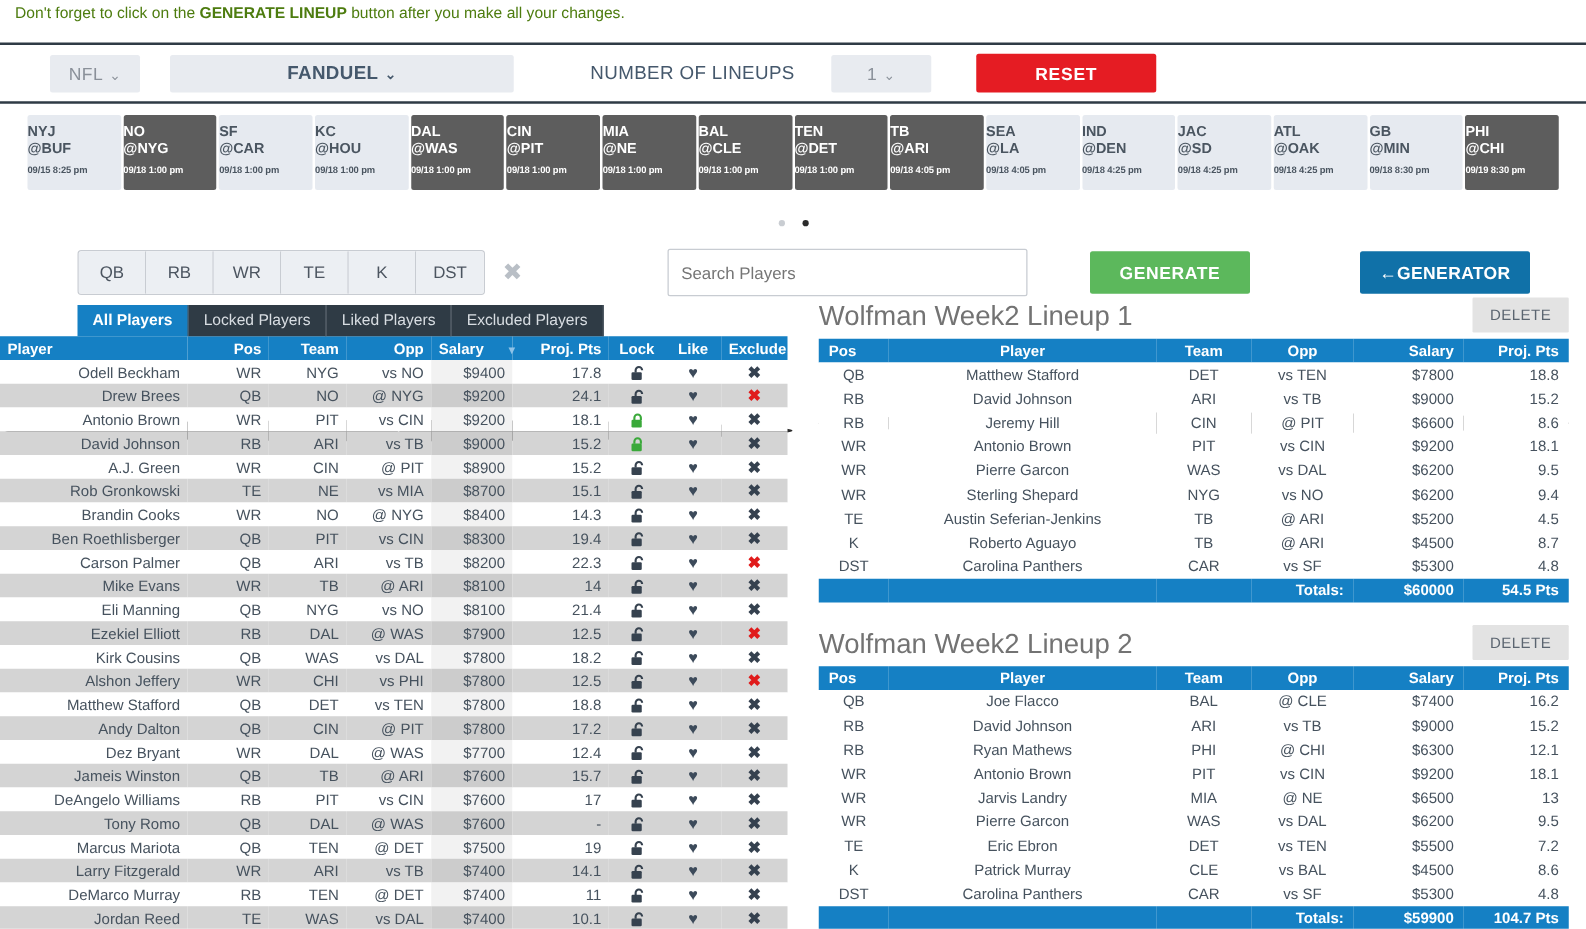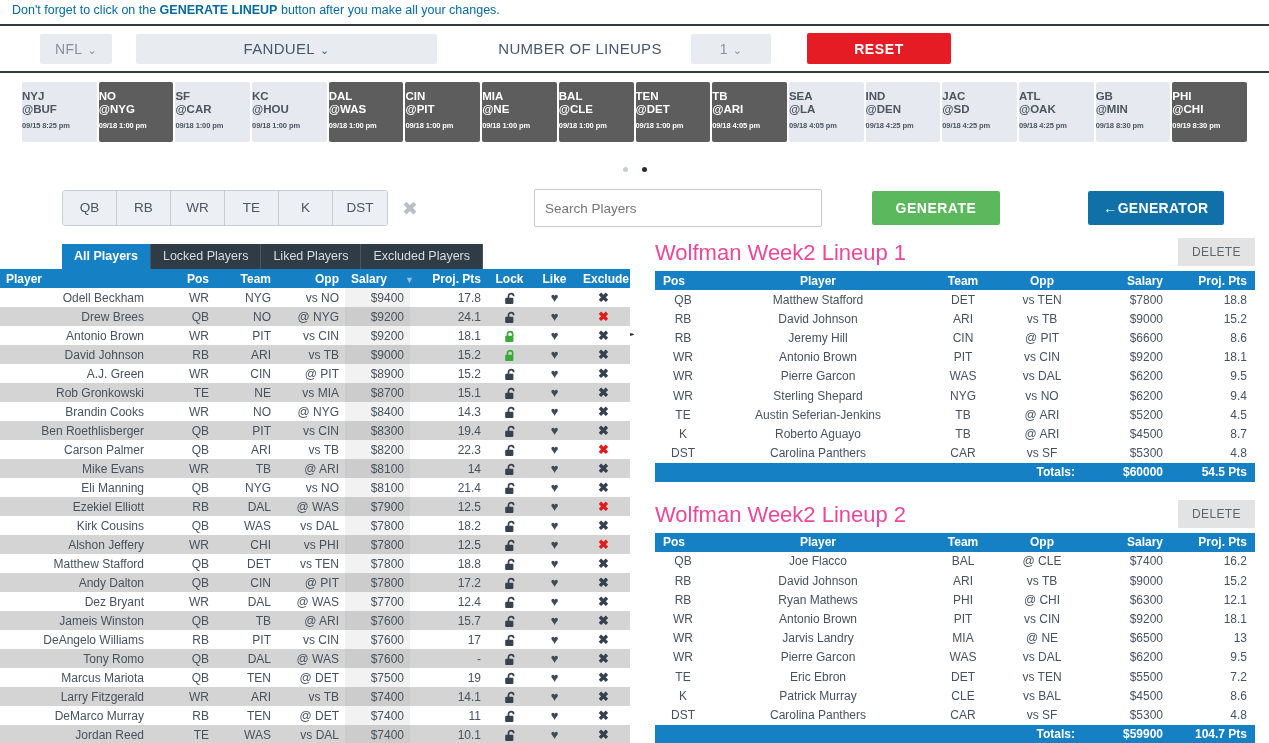--- a/index.html
+++ b/index.html
@@ -7,24 +7,24 @@
     margin: 0; padding: 0;
     width: 1269px; height: 743px;
     background: #ffffff;
     font-family: "Liberation Sans", sans-serif;
     overflow: hidden;
   }
   body { position: relative; }
 
   
   .notice {
-    height: 26px;
+    height: 36px;
     line-height: 21px;
     font-size: 12.5px;
-    color: #0369a1;
+    color: #4d7c0f;
     padding-left: 12px;
     border-bottom: 2px solid #2f3b45;
     white-space: nowrap;
   }
   .notice b { font-weight: bold; }
 
   
   .toolbar {
     height: 47px;
     display: flex;
@@ -37,21 +37,21 @@
     color: #8a9099;
     font-size: 14px;
     height: 30px;
     line-height: 30px;
     text-align: center;
     border-radius: 2px;
     letter-spacing: .3px;
   }
   .sel .caret { font-size: 11px; margin-left: 5px; }
   .sel-sport { width: 72px; margin-left: 30px; }
-  .sel-site  { width: 301px; margin-left: 24px; color:#45586c; font-size:15px; }
+  .sel-site  { width: 275px; margin-left: 24px; color:#45586c; font-size:15px;font-weight:bold; }
   .lineups-label {
     font-size: 15px; color: #45586c; letter-spacing: .3px;
     margin-left: 32px; width: 222px; text-align: center;
   }
   .sel-count { width: 80px; margin-left: 0px; }
   .btn-reset {
     margin-left: 36px;
     width: 144px; height: 31px;
     background: #e51c23; color: #fff;
     font-size: 14px; font-weight: bold; letter-spacing: .6px;
@@ -168,21 +168,21 @@
 
   .icon-lock, .icon-heart, .icon-x { cursor: pointer; display:inline-block; line-height:1;}
   .icon-lock svg { vertical-align: middle; }
   .icon-heart { color: #3c4a5a; font-size: 13px; }
   .icon-x { color: #35414f; font-weight: bold; font-size: 13px; }
   .icon-x.red { color: #e01b1b; }
 
   
   .right { position: absolute; left: 655px; top: 238px; width: 600px; }
   .lineup-head { display: flex; align-items: flex-end; justify-content: space-between; }
-  .lineup-title { font-size: 22px; color: #ec4899; font-weight: normal; }
+  .lineup-title { font-size: 22px; color: #737373; font-weight: normal; }
   .btn-delete {
     background: #e3e3e3; color: #5b6570; border: 0;
     font-size: 12px; padding: 7px 14px; cursor: pointer; border-radius: 1px;
     letter-spacing:.4px;
   }
   table.lu { border-collapse: collapse; width: 600px; margin-top: 5px; table-layout: fixed; }
   table.lu th {
     background: #1580c4; color: #fff; font-size: 12px; font-weight: bold;
     height: 19px; padding: 0 8px; white-space: nowrap;
   }

